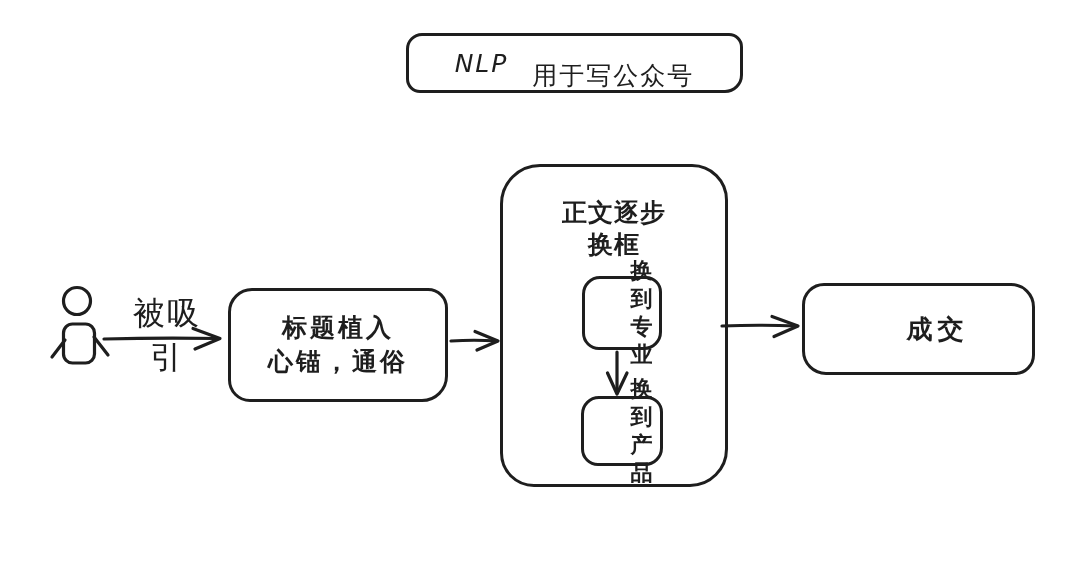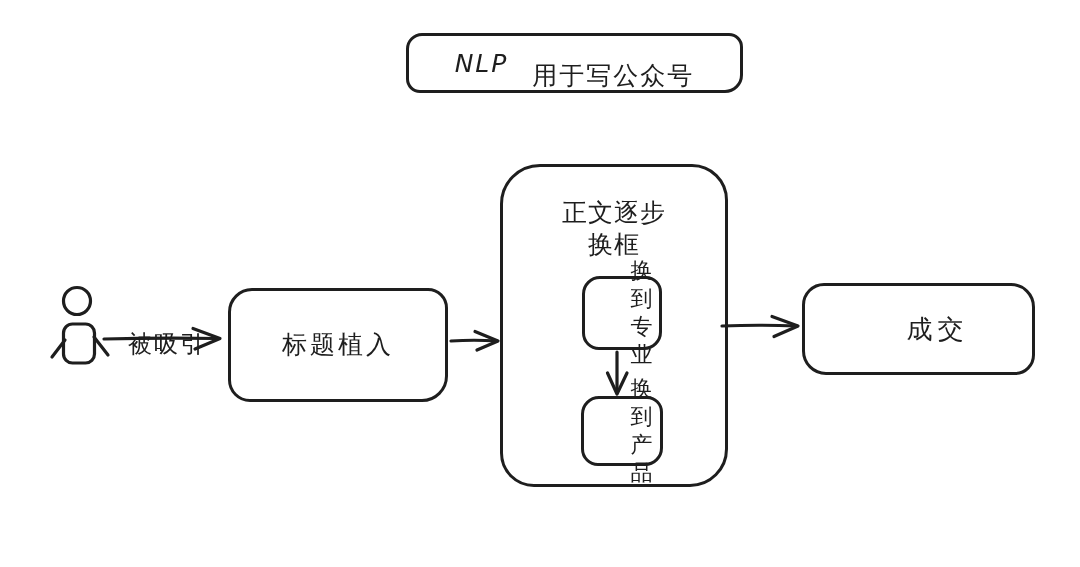--- a/index.html
+++ b/index.html
@@ -21,42 +21,41 @@
     box-sizing: border-box;
     border: 3px solid #1e1e1e;
     background: #ffffff;
     display: flex;
     flex-direction: column;
     align-items: center;
     justify-content: center;
     text-align: center;
     z-index: 1;
   }
-  .line { display: block; }
+  .line { display: block; font-weight: bold; }
 
   .title-box {
     left: 406px; top: 33px;
     width: 337px; height: 60px;
     border-radius: 16px 14px 18px 14px;
     flex-direction: row;
     gap: 24px;
     font-size: 25px;
   }
   .title-prefix { font-style: italic; letter-spacing: 2px; }
   .title-suffix { letter-spacing: 2px; margin-top: 25px; }
 
   .edge-label {
     position: absolute;
     left: 117px; top: 292px;
     width: 100px;
     text-align: center;
-    font-size: 24px;
+    font-size: 32px;
     letter-spacing: 2px;
     z-index: 1;
-    margin-top: 36px;
   }
 
   .box-title-implant {
     left: 228px; top: 288px;
     width: 220px; height: 114px;
     border-radius: 24px 20px 26px 22px;
     font-size: 25px;
     line-height: 34px;
     letter-spacing: 3px;
   }
@@ -113,20 +112,21 @@
 
   <div class="node title-box">
     <span class="title-prefix">NLP</span>
     <span class="title-suffix">用于写公众号</span>
   </div>
 
   <div class="edge-label">被吸引</div>
 
   <div class="node box-title-implant">
     <span class="line">标题植入</span>
+    <span class="line">心锚，通俗</span>
   </div>
 
   <div class="node box-body-reframe">
     <span class="line">正文逐步</span>
     <span class="line">换框</span>
 
     <div class="node sub-box sub-professional">
       <span class="line">换到</span>
       <span class="line">专业</span>
     </div>

